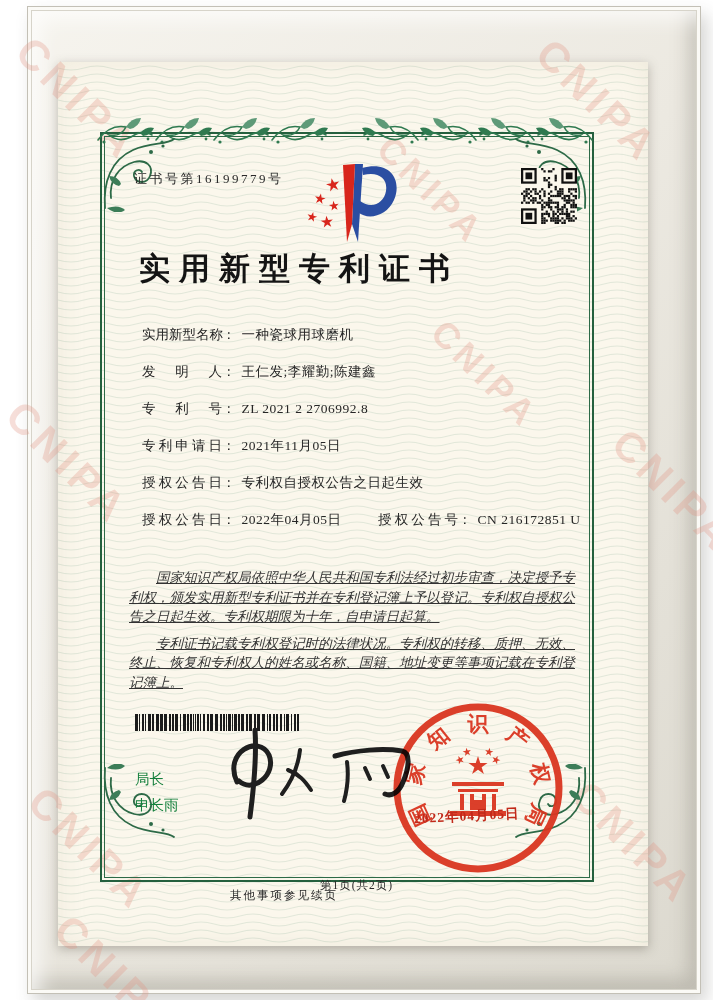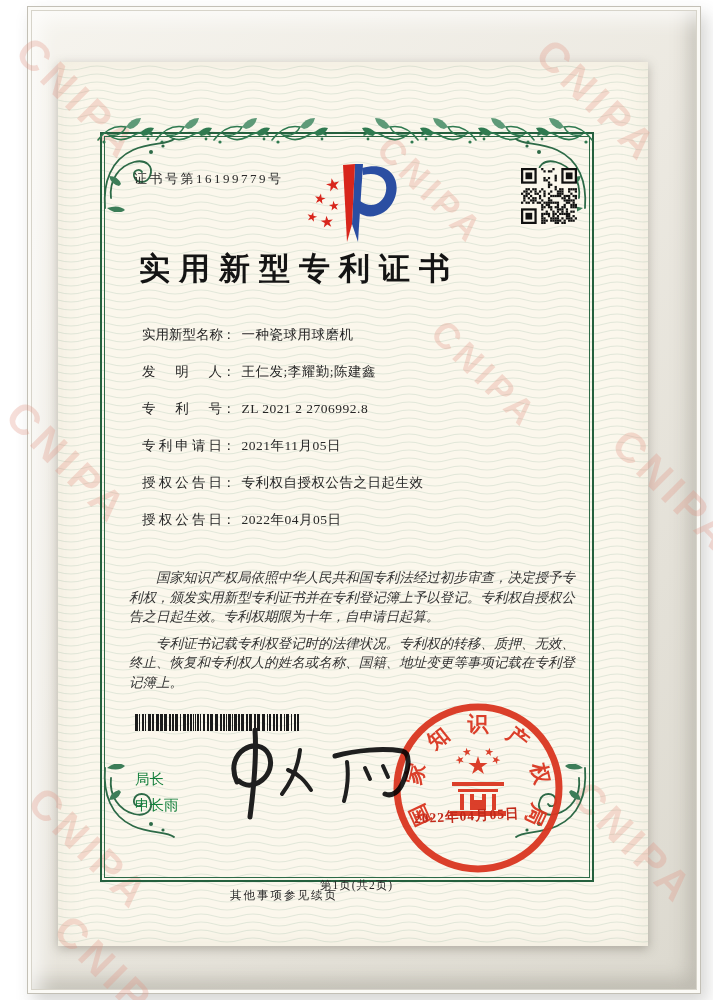--- a/index.html
+++ b/index.html
@@ -43,21 +43,21 @@
   .fields{position:absolute;left:142px;top:326px;width:440px;font-size:13.5px;color:#262626;}
   .f-row{height:17px;margin-bottom:20px;white-space:nowrap;}
   .f-label{display:inline-block;width:80px;text-align:justify;text-align-last:justify;vertical-align:top;}
   .f-colon{display:inline-block;margin-right:6px;}
   .f-value{letter-spacing:.5px;}
   .grant-row{display:flex;}
   .grant-pair1{width:236px;}
 
   .paras{position:absolute;left:129px;top:568px;width:446px;font-size:13.5px;line-height:19.5px;
     color:#333;font-style:italic;text-align:justify;}
-  .paras p{margin:0 0 7px 0;text-indent:2em;}
+  .paras p{margin:0 0 7px 0;text-indent:2em;text-decoration:underline;}
 
   .barcode{position:absolute;left:135px;top:714px;width:165px;height:17px;}
   .signer{position:absolute;left:135px;top:766px;font-size:14.5px;color:#15803d;line-height:26px;}
   .signature{position:absolute;left:205px;top:722px;width:225px;height:105px;}
 
   .seal{position:absolute;left:388px;top:698px;width:180px;height:180px;mix-blend-mode:multiply;opacity:.95;z-index:7;}
   .seal-date{position:absolute;left:414px;top:806px;width:160px;z-index:8;
     color:#c2291a;font-size:13.5px;font-weight:bold;letter-spacing:1px;transform:rotate(-3deg);}
 
   .page-info{position:absolute;left:0;top:854px;width:713px;text-align:center;font-size:11.5px;color:#2a2a2a;letter-spacing:1px;margin-top:24px;}
@@ -472,20 +472,23 @@
       <div class="f-row">
         <span class="f-label">专利申请日</span><span class="f-colon">：</span><span class="f-value">2021年11月05日</span>
       </div>
       <div class="f-row">
         <span class="f-label">授权公告日</span><span class="f-colon">：</span><span class="f-value">专利权自授权公告之日起生效</span>
       </div>
       <div class="f-row grant-row">
         <span class="grant-pair1">
           <span class="f-label">授权公告日</span><span class="f-colon">：</span><span class="f-value">2022年04月05日</span>
         </span>
+        <span>
+          <span class="f-label">授权公告号</span><span class="f-colon">：</span><span class="f-value">CN 216172851 U</span>
+        </span>
       </div>
     </div>
 
     <div class="paras">
       <p>国家知识产权局依照中华人民共和国专利法经过初步审查，决定授予专利权，颁发实用新型专利证书并在专利登记簿上予以登记。专利权自授权公告之日起生效。专利权期限为十年，自申请日起算。</p>
       <p>专利证书记载专利权登记时的法律状况。专利权的转移、质押、无效、终止、恢复和专利权人的姓名或名称、国籍、地址变更等事项记载在专利登记簿上。</p>
     </div>
 
     <svg class="barcode" id="barcode-svg" viewBox="0 0 165 17" preserveAspectRatio="none">
         <rect x="0" y="0" width="3" height="17" fill="#1b1b1b"></rect>

